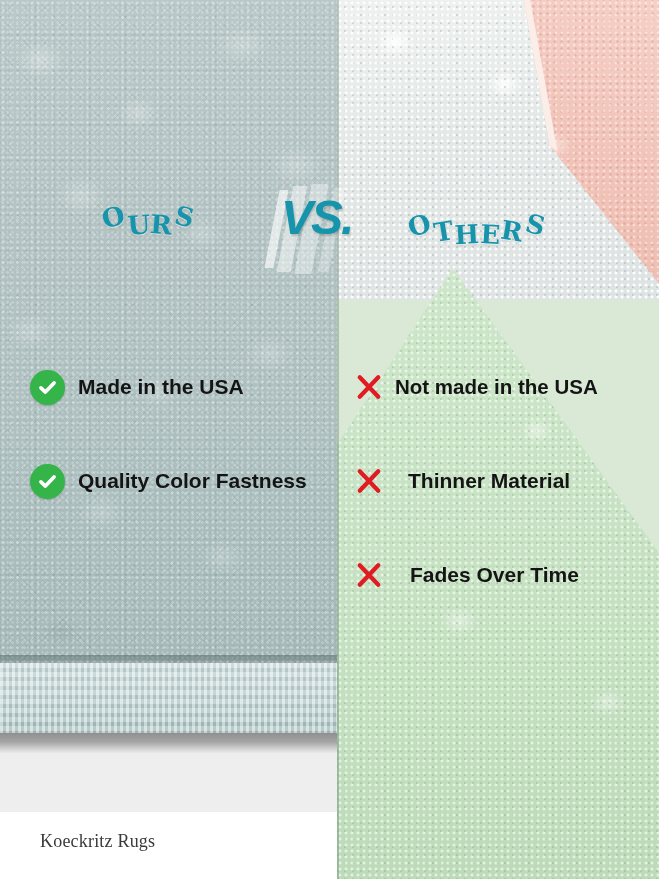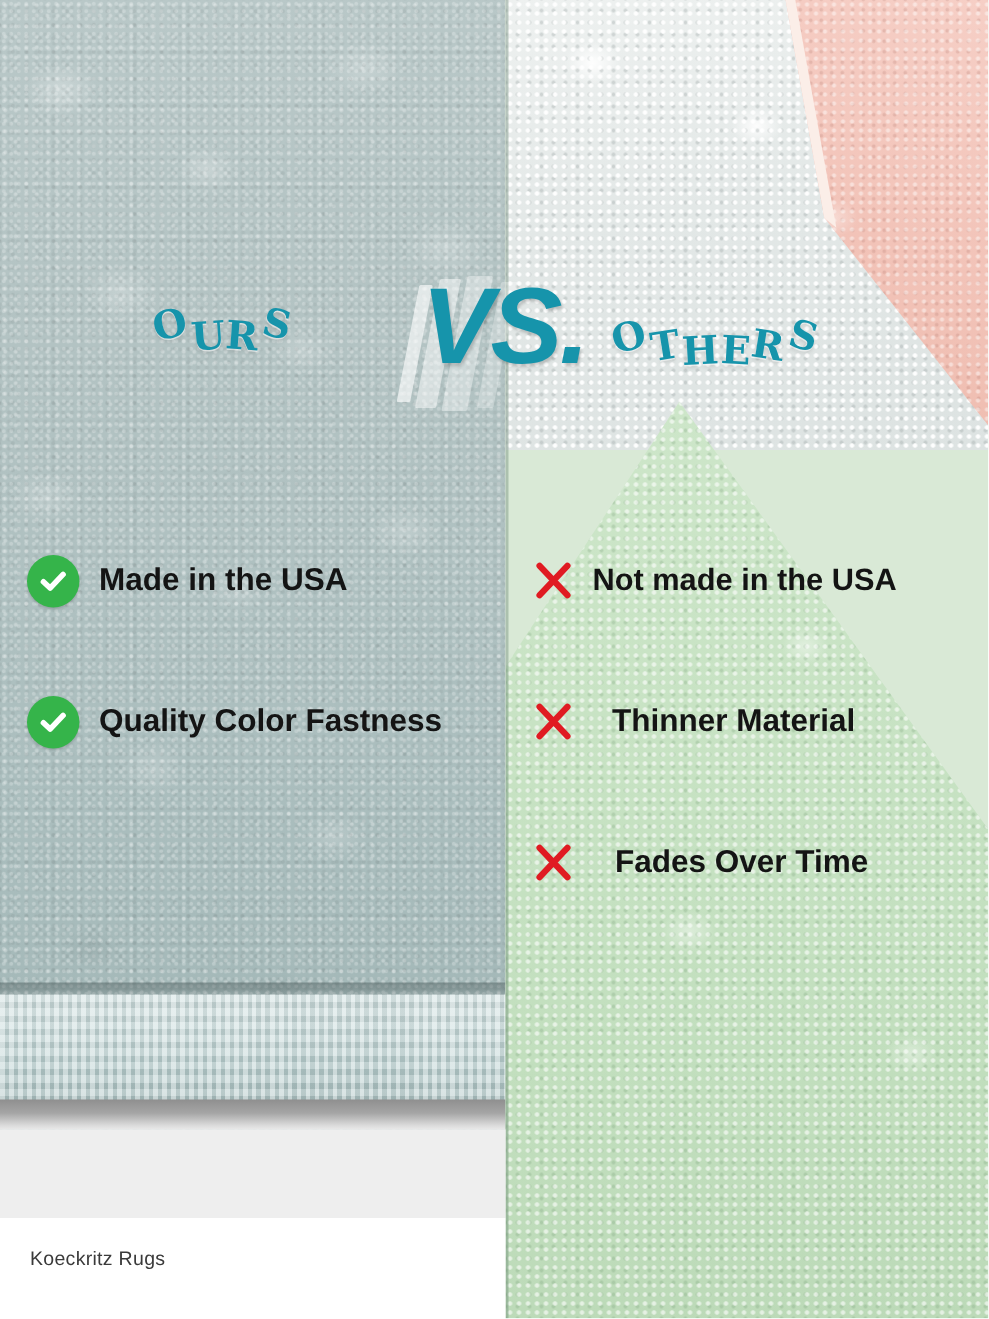--- a/index.html
+++ b/index.html
@@ -148,23 +148,23 @@
   
   #bottom-grey{
     position:absolute;left:0;top:753px;width:337px;height:59px;
     background:#eeeeee;
   }
   #bottom-white{
     position:absolute;left:0;top:812px;width:337px;height:67px;
     background:#ffffff;
   }
   #caption{
-    position:absolute;left:20px;top:831px;
-    font-size:13px;color:#3a3a3a;letter-spacing:.2px;
-    font-family:Liberation Sans, sans-serif;
+    position:absolute;left:40px;top:831px;
+    font-size:18px;color:#3a3a3a;letter-spacing:.2px;
+    font-family:Liberation Serif, serif;
     white-space:nowrap;
   }
 
   
   #headline{
     position:absolute;left:0;top:170px;width:659px;height:110px;
   }
   .arc-word{
     position:absolute;
     font-family:"DejaVu Serif", serif;
@@ -188,38 +188,38 @@
   }
   #streak1{left:272px;top:20px;width:9px;height:78px;}
   #streak2{left:285px;top:16px;width:14px;height:86px;opacity:.78;}
   #streak3{left:303px;top:14px;width:17px;height:90px;opacity:.60;}
   #streak4{left:326px;top:18px;width:11px;height:84px;opacity:.45;}
 
   #word-vs{
     position:absolute;left:281px;top:14px;
     font-family:"Liberation Sans", sans-serif;
     font-weight:700;font-style:italic;
-    font-size:72px;line-height:68px;
+    font-size:48px;line-height:68px;
     letter-spacing:-2px;
     color:#1694ab;
     text-shadow:1px 2px 2px rgba(0,0,0,.18);
     user-select:none;
   }
 
   
   .col{position:absolute;}
   #col-ours{left:0;top:340px;width:337px;}
   #col-others{left:337px;top:340px;width:266px;}
 
   .feature-row{
     display:flex;
     align-items:center;
     height:94px;
   }
-  #col-ours .feature-row{padding-left:18px;}
+  #col-ours .feature-row{padding-left:30px;}
   #col-others .feature-row{padding-left:14px;}
 
   .check-icon{
     flex:0 0 auto;
     width:35px;height:35px;border-radius:50%;
     background:#35b44a;
     display:flex;align-items:center;justify-content:center;
     box-shadow:0 1px 2px rgba(0,0,0,.18);
   }
   .check-icon svg{display:block;}

